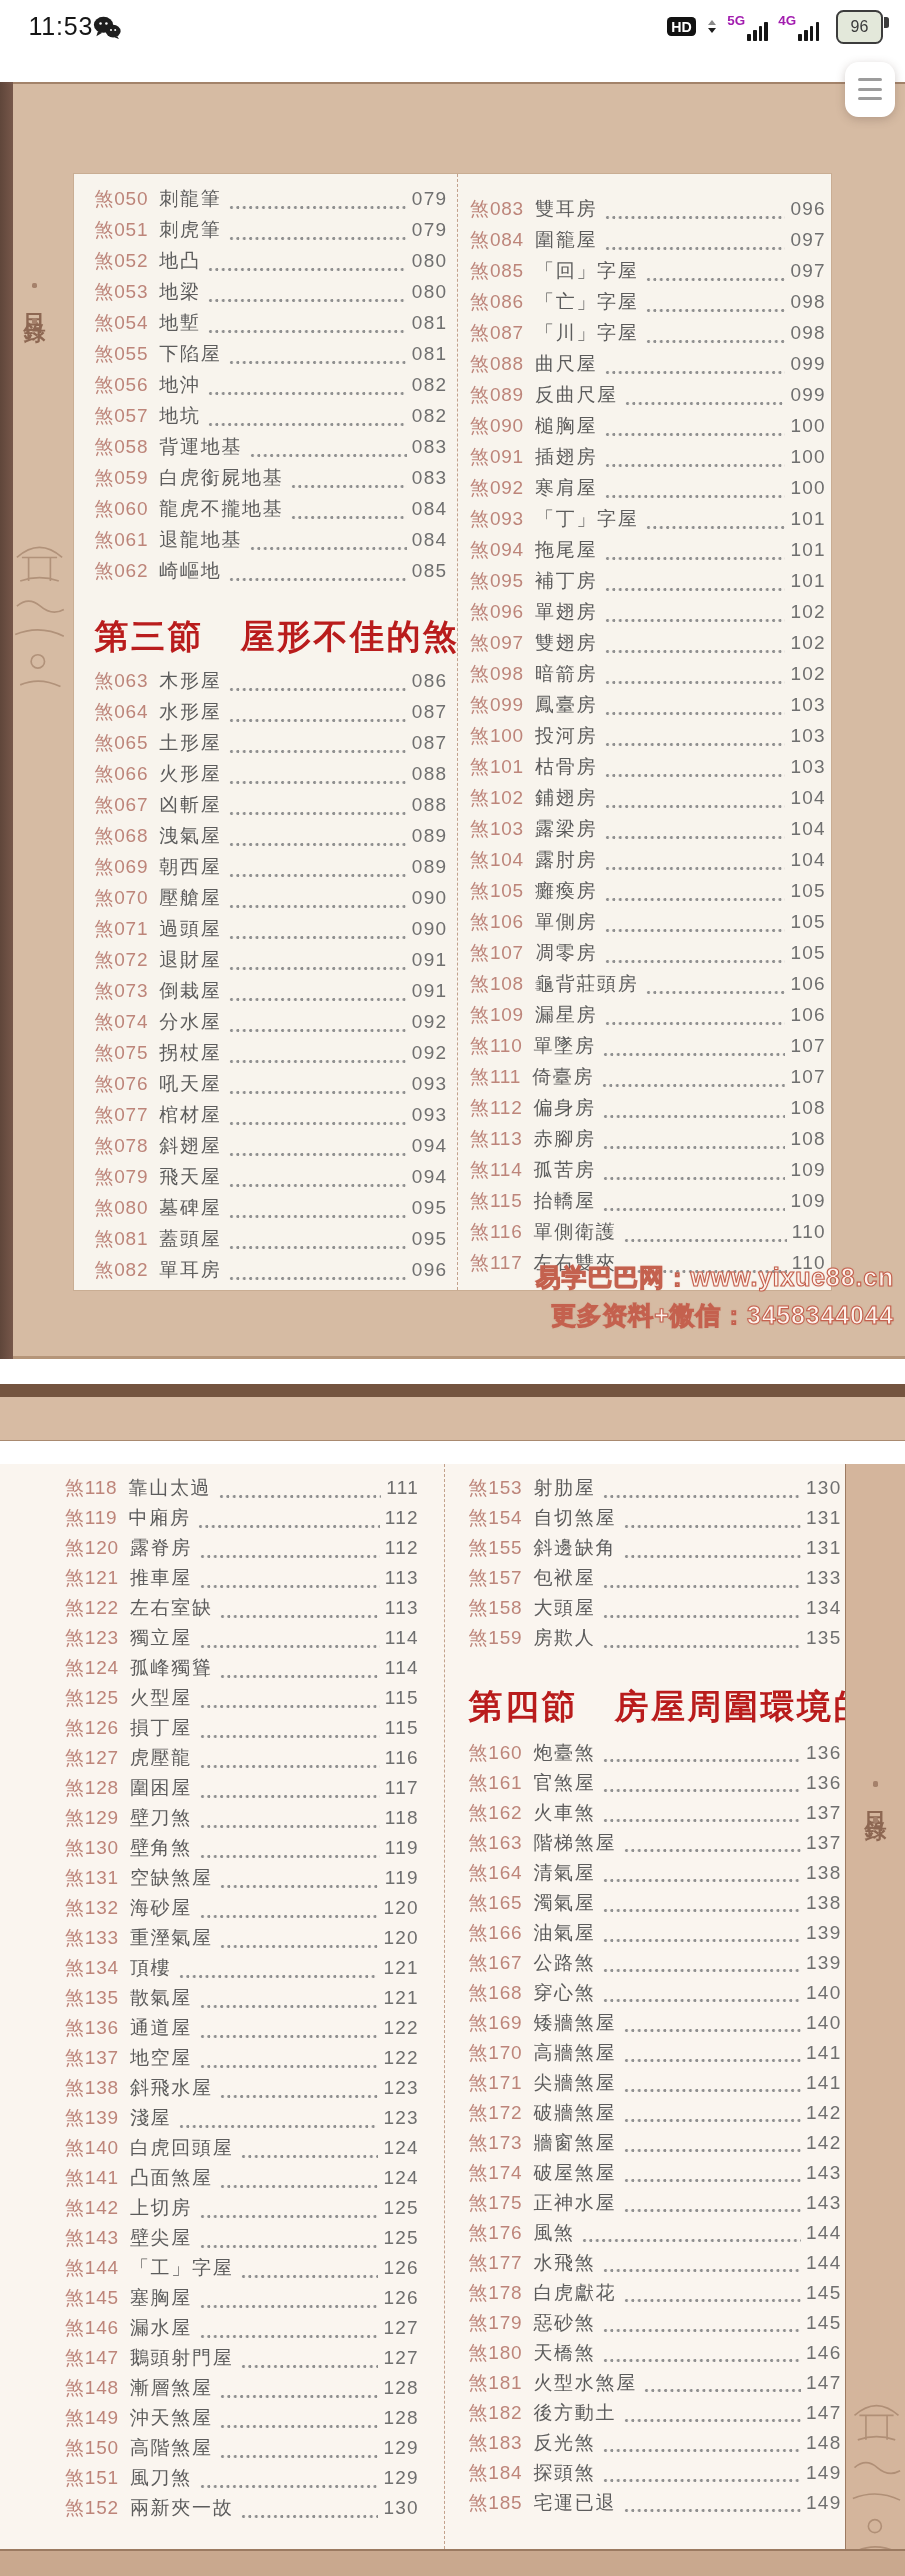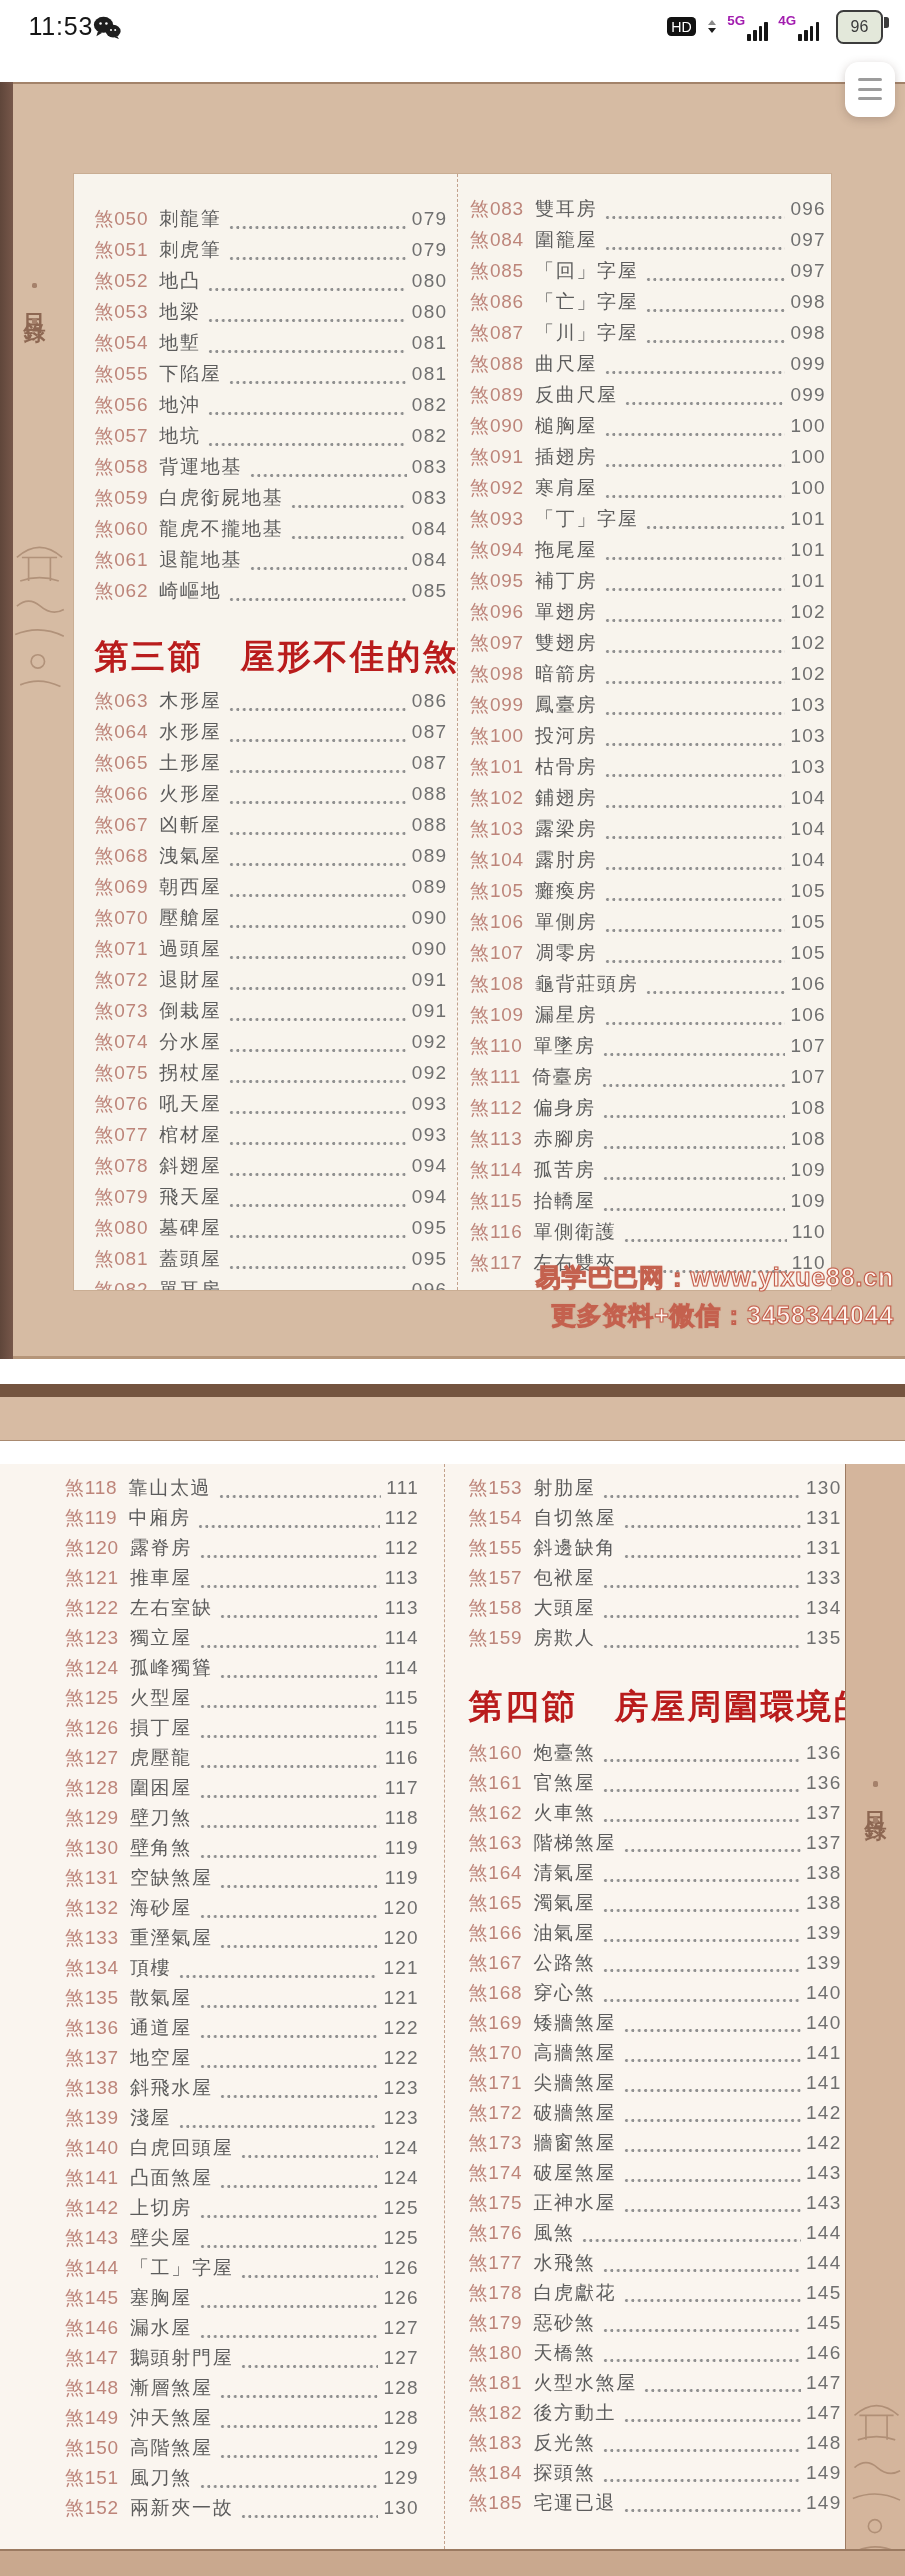--- a/index.html
+++ b/index.html
@@ -14,21 +14,21 @@
   .statusbar{
     position:relative; height:50px; background:#ffffff;
     display:flex; align-items:center; justify-content:space-between;
     padding:3.4px 22px 0 28.5px;
   }
   .sb-left{ display:flex; align-items:center; }
   .sb-time{ font-size:25px; color:#161616; letter-spacing:0.8px; }
   .wechat-ic{ display:inline-flex; margin-top:1.7px; }
   .sb-right{ display:flex; align-items:center; gap:10px; }
   .hd-badge{
-    background:#121212; color:#ffffff; font-weight:400; font-size:14.2px;
+    background:#121212; color:#ffffff; font-weight:700; font-size:14.2px;
     padding:2.5px 4.2px 1.7px; border-radius:4.2px; line-height:1;
   }
   .updown{ display:flex; flex-direction:column; gap:2.5px; margin:0 1.7px; }
   .tri{ width:0; height:0; border-left:4.2px solid transparent; border-right:4.2px solid transparent; }
   .tri.up{ border-bottom:5px solid #8a8a8a; }
   .tri.down{ border-top:5px solid #1d1d1d; }
   .sim{ display:flex; align-items:flex-start; }
   .sim-label{ font-size:13.4px; font-weight:700; color:#a21caf; margin-right:1.7px; }
   .bars{ display:flex; align-items:flex-end; gap:2.1px; margin-top:9.2px; }
   .bars i{ display:block; width:3.8px; background:#161616; border-radius:0.8px; }
@@ -70,21 +70,21 @@
     background:linear-gradient(90deg,#5f463a,#77574a);
   }
   .p1-tan{
     position:absolute; left:13.4px; right:0; top:32px; bottom:2.5px;
     background:#d6bba3; border-top:2.5px solid #a3836a; border-bottom:3.4px solid #b59579;
   }
   .p1-white{
     position:absolute; left:60px; right:73px; top:89px; bottom:65px;
     background:#f8f4ed; border:0.8px solid #c9ad93;
   }
-  .p1 .col.left{ width:383px; padding:32px 10px 0 20px; }
+  .p1 .col.left{ width:383px; padding:12px 10px 0 20px; }
   .p1 .col.right{ flex:1; padding:22px 5px 0 11.7px; border-left:1.7px dashed #c2a18c; }
 
   .toc-vert{
     position:absolute; display:flex; flex-direction:column; align-items:center;
     color:#8d6752;
   }
   .p1 .toc-vert{ left:15px; top:225px; width:39px; }
   .toc-chars{
     writing-mode:vertical-rl; text-orientation:upright;
     font-size:22px; font-weight:700; letter-spacing:7.5px; color:#8d6752;

